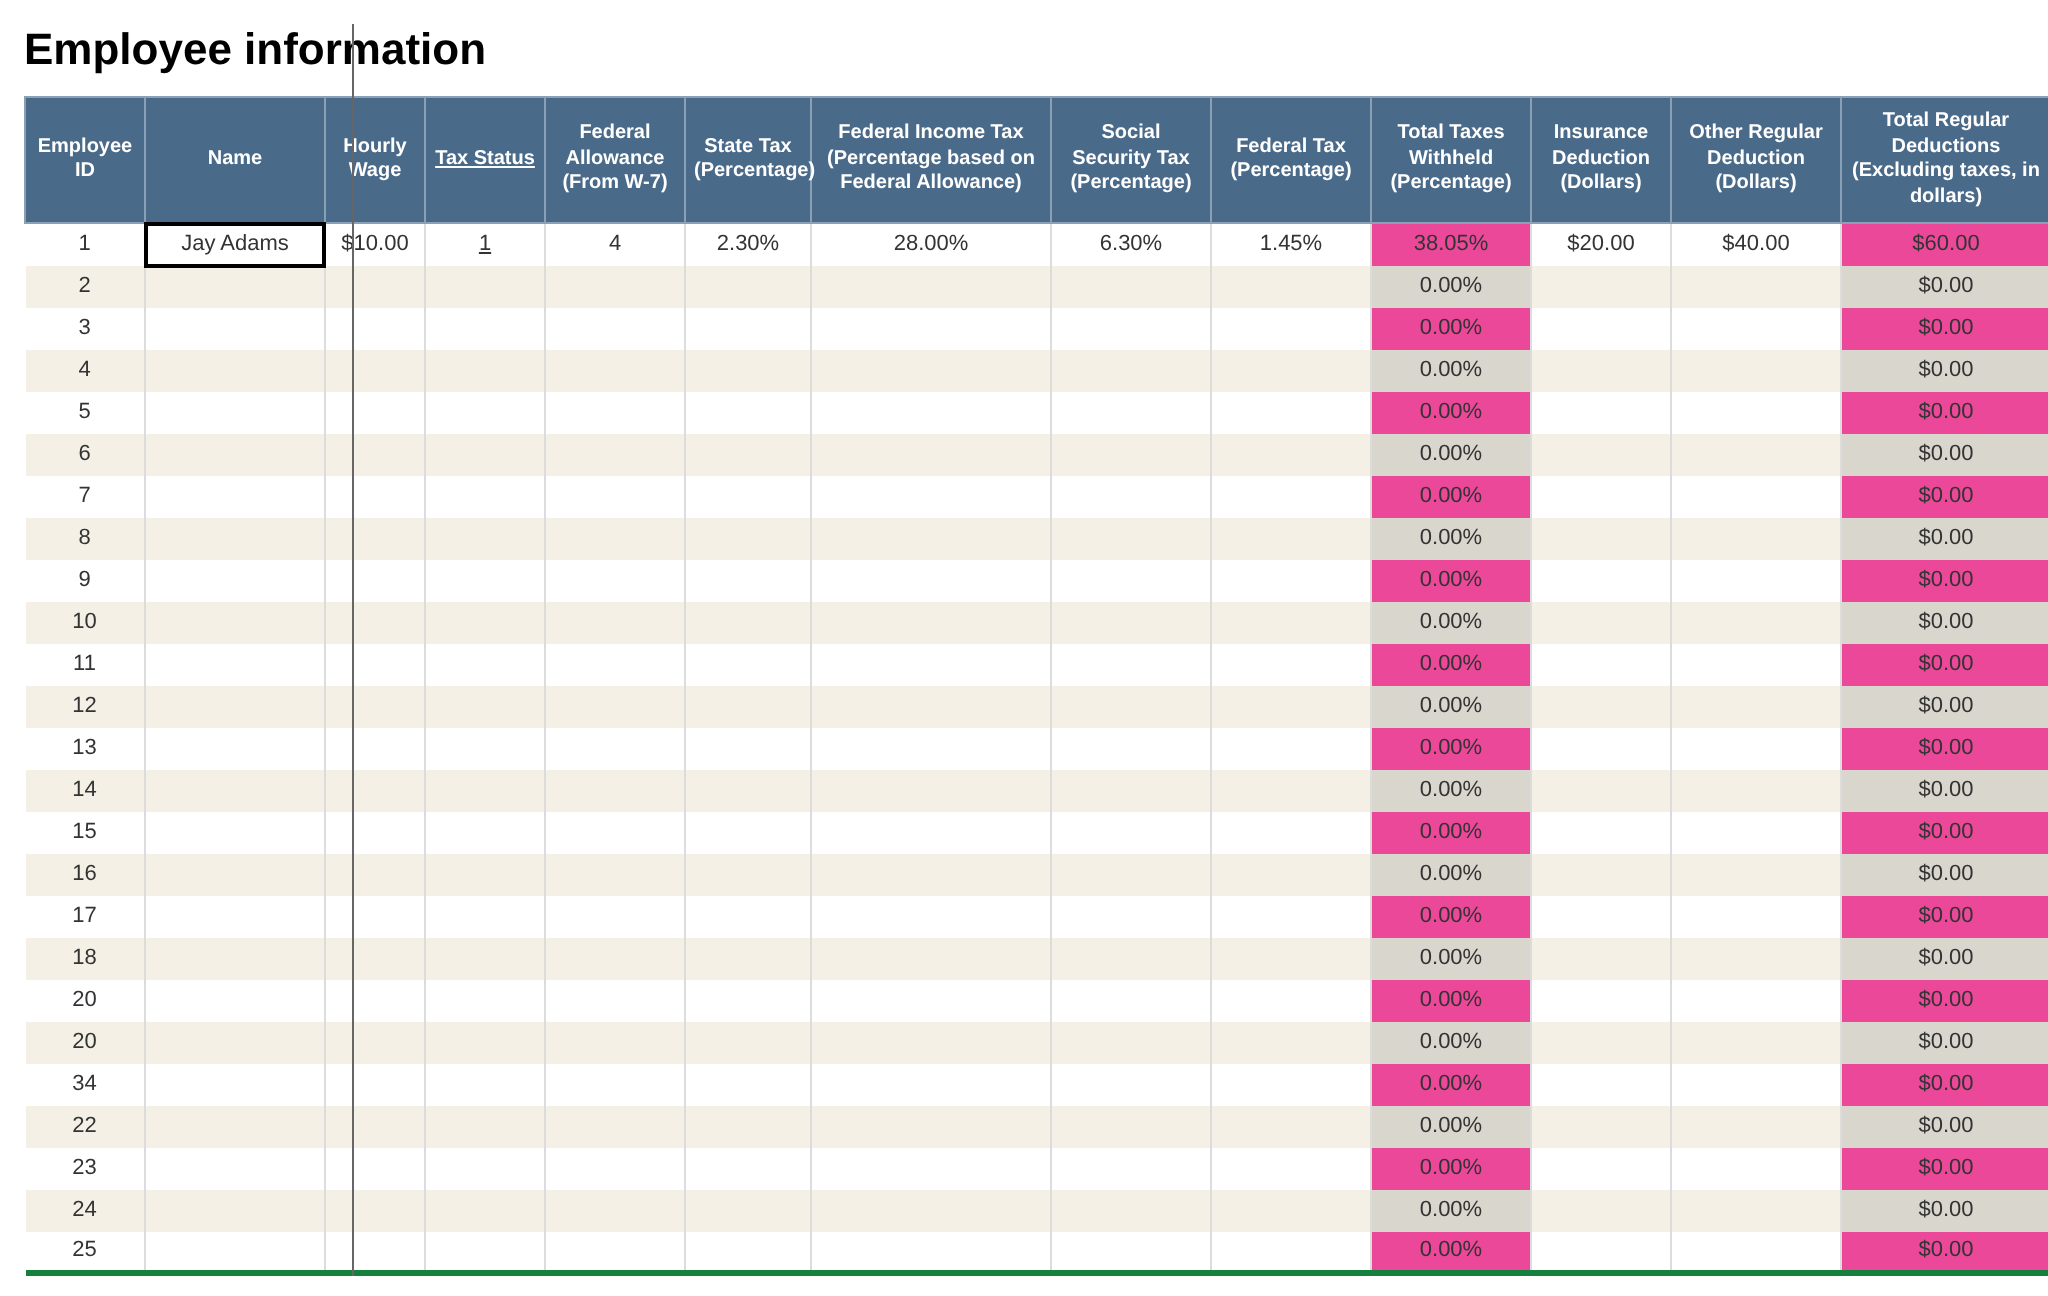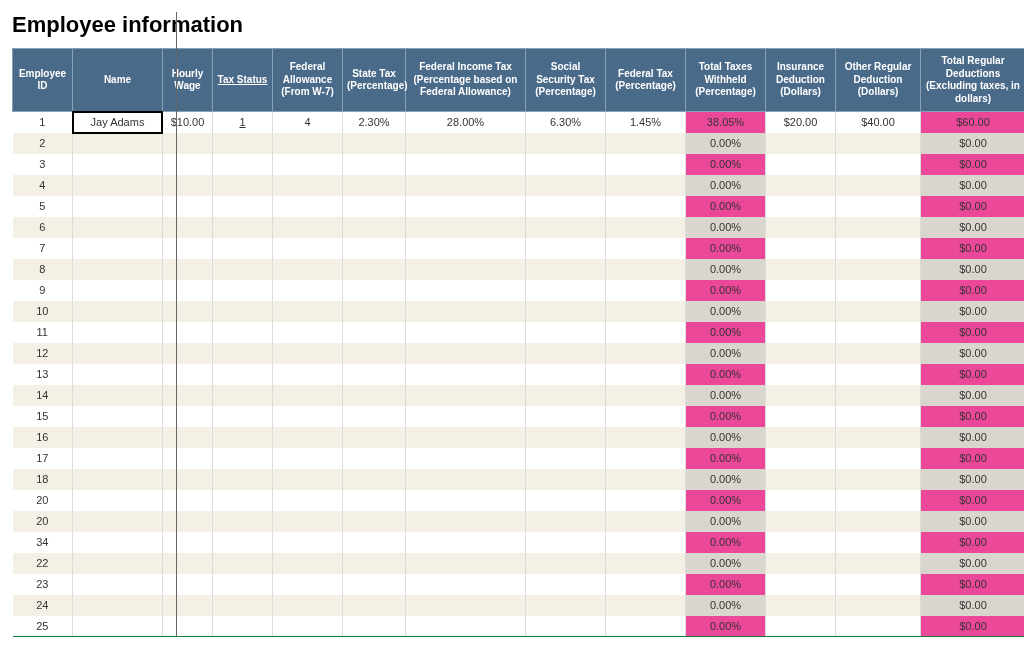--- a/index.html
+++ b/index.html
@@ -48,21 +48,21 @@
   }
   
   table.sheet td.calc {
     background: #ec4899;
   }
   table.sheet tbody tr.alt td.calc {
     background: #d9d6cd;
   }
   
   table.sheet tbody tr:last-child td {
-    border-bottom: 1px solid #15803d;
+    border-bottom: 3px solid #15803d;
   }
   
   td.selected {
     position: relative;
   }
   td.selected::after {
     content: "";
     position: absolute;
     inset: -1px;
     border: 2px solid #000;

